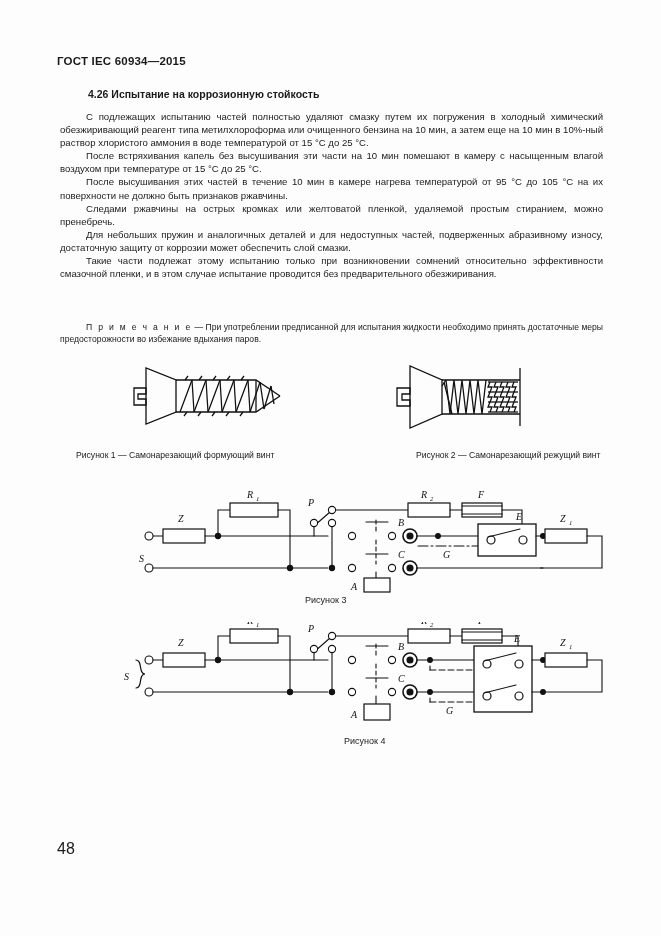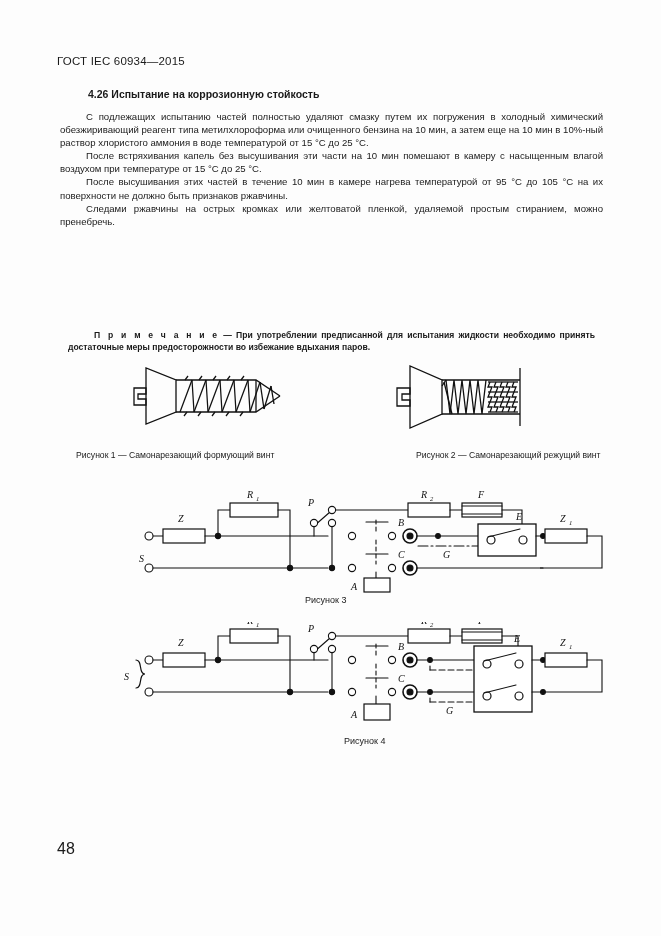--- a/index.html
+++ b/index.html
@@ -18,21 +18,21 @@
   .page {
     position: absolute;
     inset: 0;
     background: #fdfdfd;
   }
   .header {
     position: absolute;
     left: 57px;
     top: 55px;
     font-size: 11.5px;
-    font-weight: normal;
+    font-weight: bold;
     letter-spacing: 0.2px;
     white-space: nowrap;
   }
   .section-title {
     position: absolute;
     left: 88px;
     top: 88px;
     font-size: 10.5px;
     font-weight: bold;
     white-space: nowrap;
@@ -53,21 +53,21 @@
   }
   .note-block {
     position: absolute;
     left: 60px;
     top: 322px;
     width: 543px;
     font-size: 8.6px;
     line-height: 11.6px;
     text-align: justify;
   }
-  .note-block p { margin: 8px; text-indent: 26px; font-weight: bold; }
+  .note-block p { margin: 0; text-indent: 26px; }
   .note-lead {
     letter-spacing: 1.8px;
   }
   .figure-area {
     position: absolute;
   }
   .fig-caption {
     position: absolute;
     font-size: 8.6px;
     white-space: nowrap;
@@ -105,20 +105,22 @@
 
   <div class="header">ГОСТ IEC 60934—2015</div>
 
   <div class="section-title">4.26 Испытание на коррозионную стойкость</div>
 
   <div class="body-block">
     <p>С подлежащих испытанию частей полностью удаляют смазку путем их погружения в холодный химический обезжиривающий реагент типа метилхлороформа или очищенного бензина на 10 мин, а затем еще на 10 мин в 10%-ный раствор хлористого аммония в воде температурой от 15 °С до 25 °С.</p>
     <p>После встряхивания капель без высушивания эти части на 10 мин помешают в камеру с насыщенным влагой воздухом при температуре от 15 °С до 25 °С.</p>
     <p>После высушивания этих частей в течение 10 мин в камере нагрева температурой от 95 °С до 105 °С на их поверхности не должно быть признаков ржавчины.</p>
     <p>Следами ржавчины на острых кромках или желтоватой пленкой, удаляемой простым стиранием, можно пренебречь.</p>
+    <p>Для небольших пружин и аналогичных деталей и для недоступных частей, подверженных абразивному износу, достаточную защиту от коррозии может обеспечить слой смазки.</p>
+    <p>Такие части подлежат этому испытанию только при возникновении сомнений относительно эффективности смазочной пленки, и в этом случае испытание проводится без предварительного обезжиривания.</p>
   </div>
 
   <div class="note-block">
     <p>
       <span class="note-lead">П р и м е ч а н и е</span>
       <span>—</span>
       <span>При употреблении предписанной для испытания жидкости необходимо принять достаточные меры предосторожности во избежание вдыхания паров.</span>
     </p>
   </div>
 

